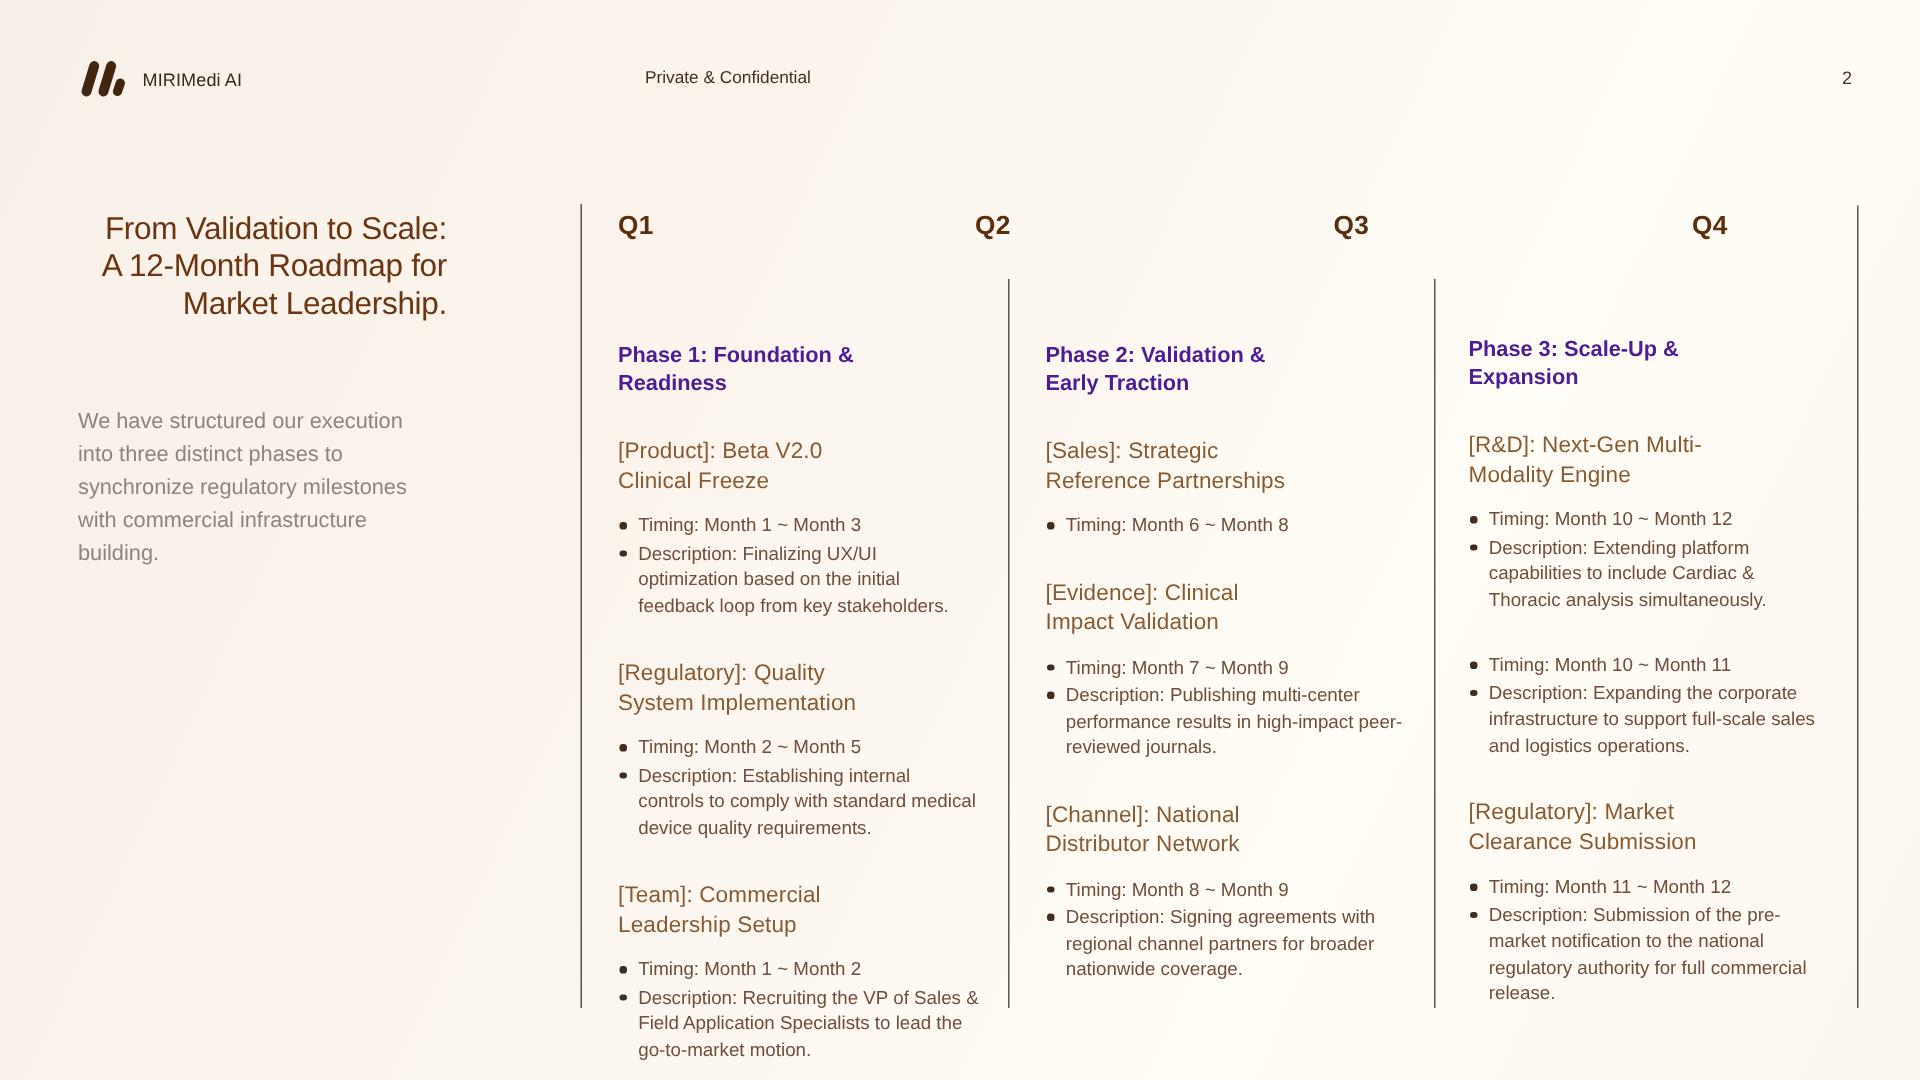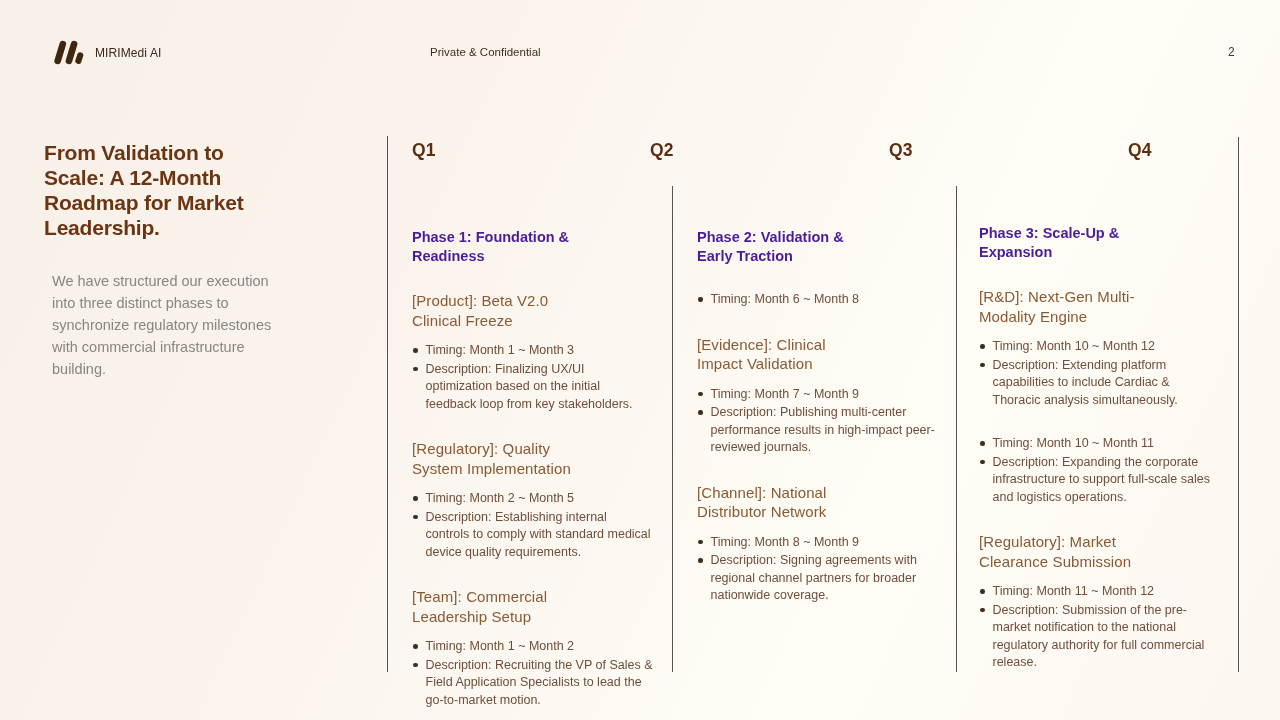--- a/index.html
+++ b/index.html
@@ -14,23 +14,23 @@
   .abs { position: absolute; }
 
   
   .brand-logo { left: 52px; top: 39px; width: 32px; height: 27px; }
   .brand-name { left: 95px; top: 46px; font-size: 12px; font-weight: 500; color: #3a281a; letter-spacing: 0.1px; }
   .confidential { left: 386px; top: 46px; font-size: 11.5px; font-weight: 400; color: #42301d; margin-left: 44px; }
   .page-number { left: 1228px; top: 45px; font-size: 12px; color: #4a3322; }
 
   
   .intro-title {
-    left: 44px; top: 140px; width: 242px;
-    font-size: 21px; font-weight: bold; line-height: 25px;
-    letter-spacing: -0.2px; color: #6b3512;
+    left: 56px; top: 140px; width: 242px;
+    font-size: 21px; font-weight: normal; line-height: 25px;
+    letter-spacing: -0.2px; color: #6b3512; text-align: right;
   }
   .intro-desc {
     left: 52px; top: 270px; width: 238px;
     font-size: 14.5px; line-height: 22px; color: #8b857e;
   }
 
   
   .vline { width: 1px; background: #59534c; }
   .vline-1 { left: 387px; top: 136px; height: 536px; }
   .vline-2 { left: 672px; top: 186px; height: 486px; }
@@ -132,20 +132,21 @@
           <span class="bullet-text">Description: Recruiting the VP of Sales &amp; Field Application Specialists to lead the go-to-market motion.</span>
         </li>
     </ul>
   </div>
 </div>
 
 <div class="phase-col col-2">
   <div class="phase-title">Phase 2: Validation &amp; Early Traction</div>
 
   <div class="item">
+    <div class="item-title">[Sales]: Strategic Reference Partnerships</div>
     <ul class="bullets">
       <li>
           <span class="dot"></span>
           <span class="bullet-text">Timing: Month 6 ~ Month 8</span>
         </li>
     </ul>
   </div>
 
   <div class="item">
     <div class="item-title">[Evidence]: Clinical Impact Validation</div>

